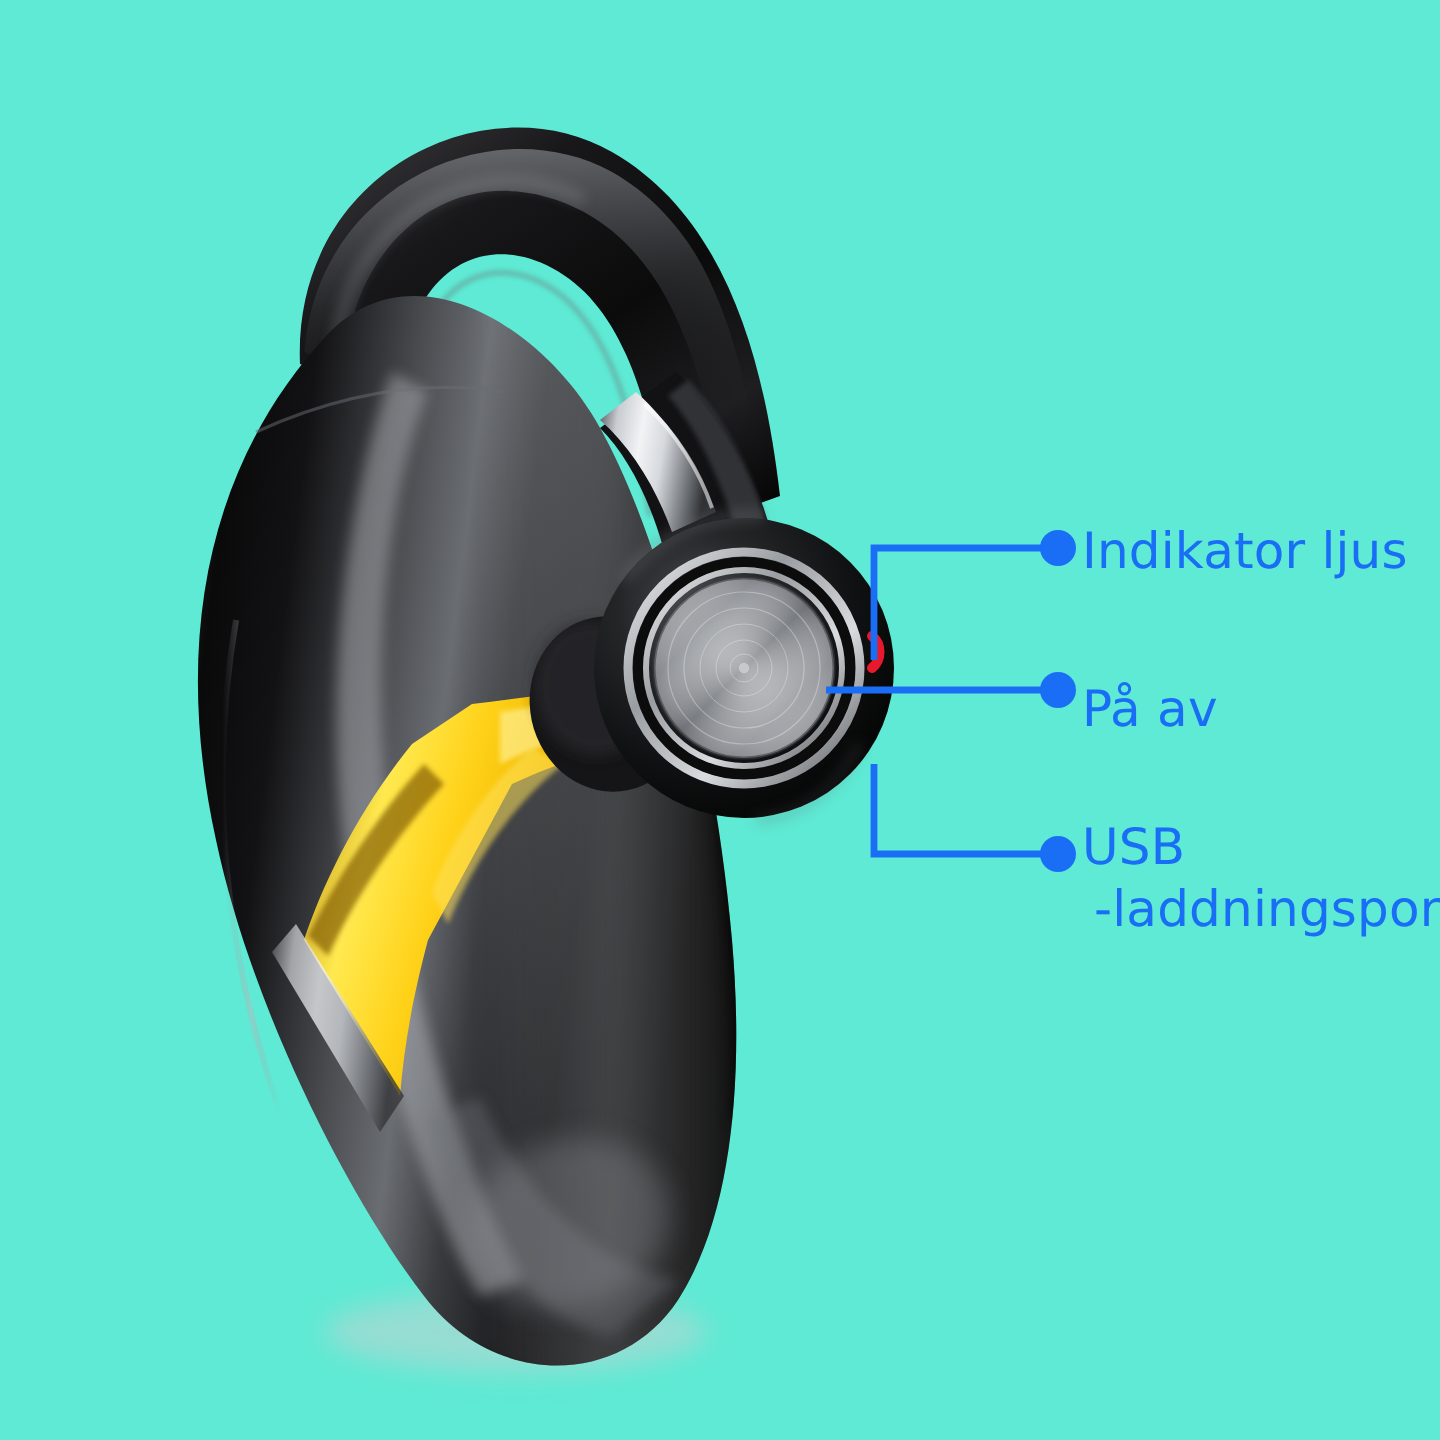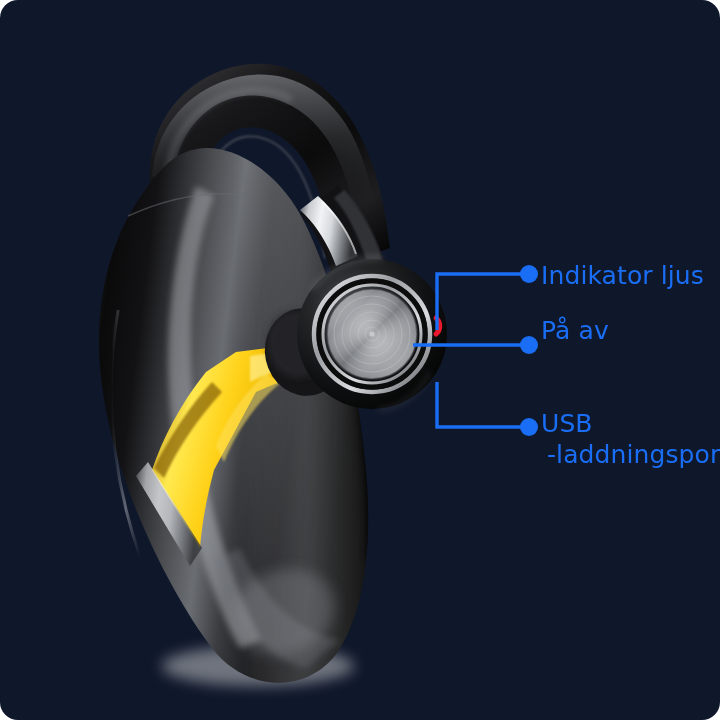--- a/index.html
+++ b/index.html
@@ -32,28 +32,28 @@
     position: absolute;
     color: #1a6ef5;
     font-family: "DejaVu Sans", "Liberation Sans", sans-serif;
     font-size: 25px;
     font-weight: 500;
     letter-spacing: 0.1px;
     line-height: 1.22;
     white-space: pre;
   }
   #label-indicator { left: 541px; top: 261px; }
-  #label-power     { left: 541px; top: 316px; }
+  #label-power     { left: 541px; top: 340px; }
   #label-usb       { left: 541px; top: 409px; }
   .usb-line2 { display: block; margin-left: 6px; }
 </style>
 </head>
 <body>
 
-<div id="stage" style="background: #0f172a; border-radius: 18px;">
+<div id="stage" style="background: #5eead4;">
 
   <svg id="product-svg" viewBox="0 0 720 720">
     <defs>
 
       <linearGradient id="bodyGrad" x1="0" y1="0" x2="1" y2="0.25">
         <stop offset="0%" stop-color="#2b2b2d"></stop>
         <stop offset="9%" stop-color="#0a0a0b"></stop>
         <stop offset="22%" stop-color="#121214"></stop>
         <stop offset="40%" stop-color="#4a4c50"></stop>
         <stop offset="52%" stop-color="#6a6d72"></stop>

